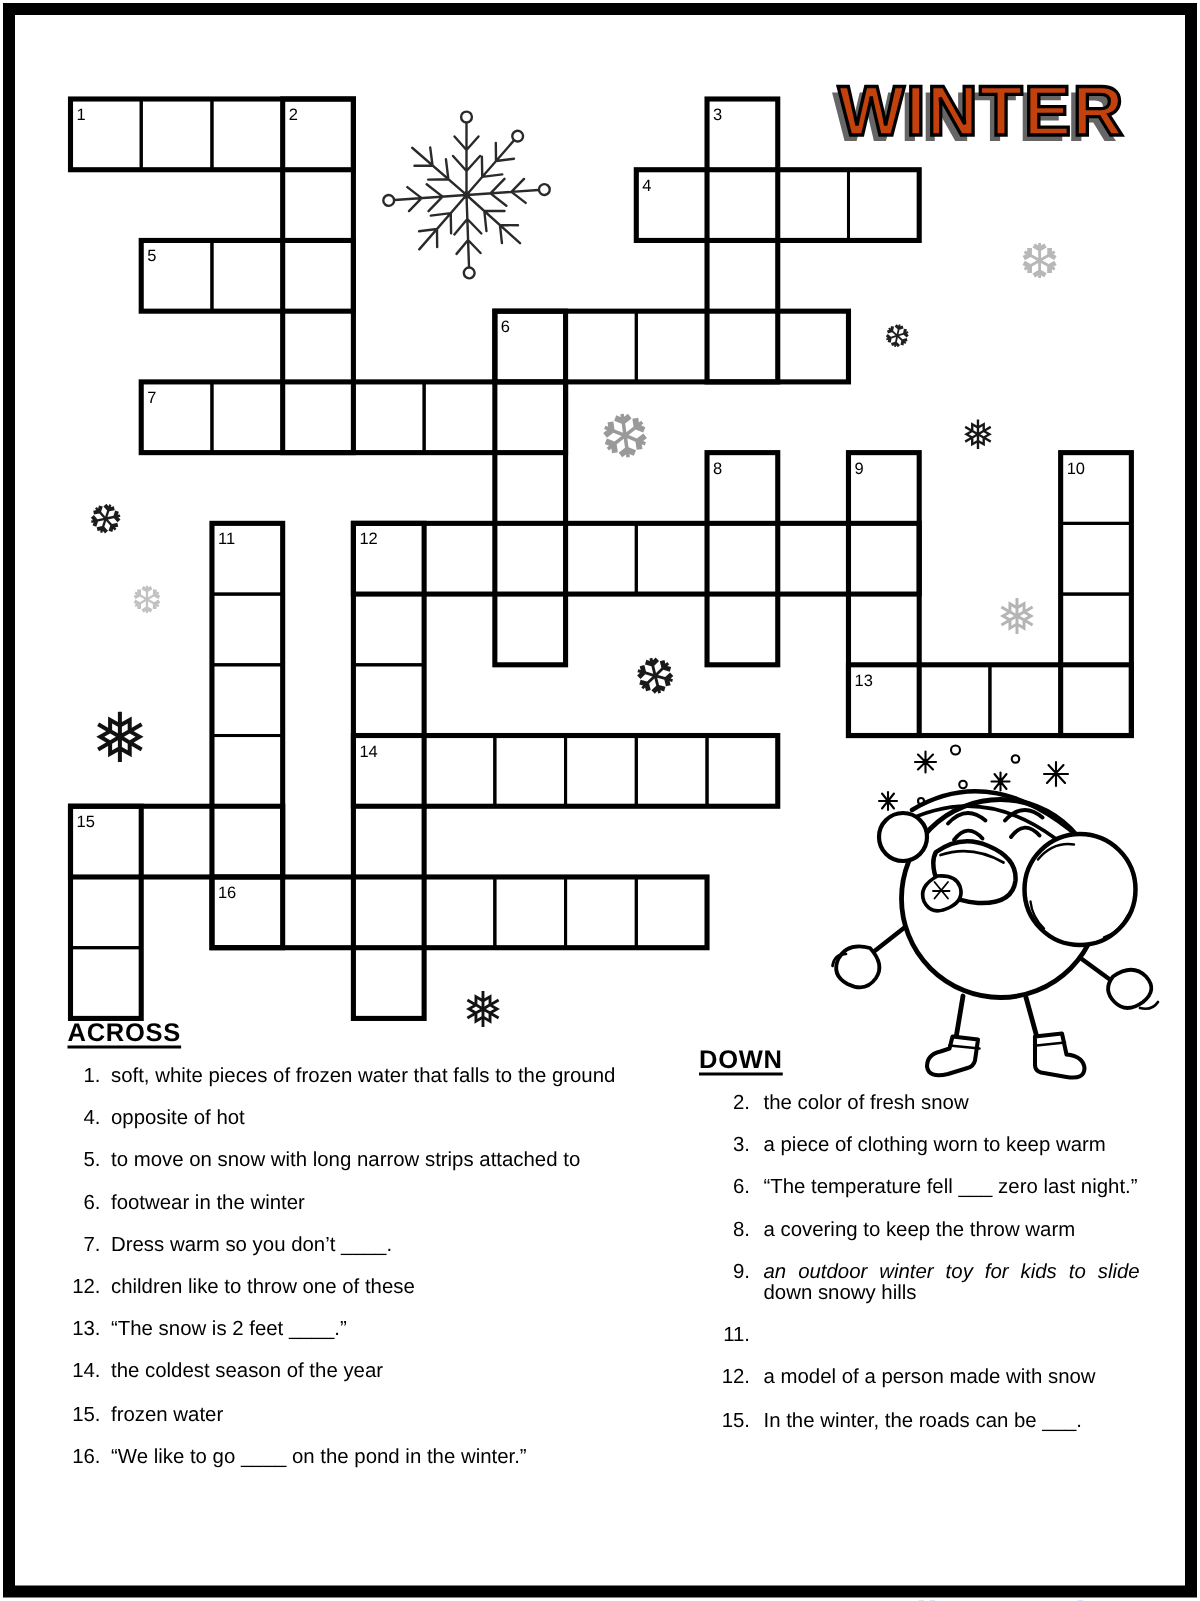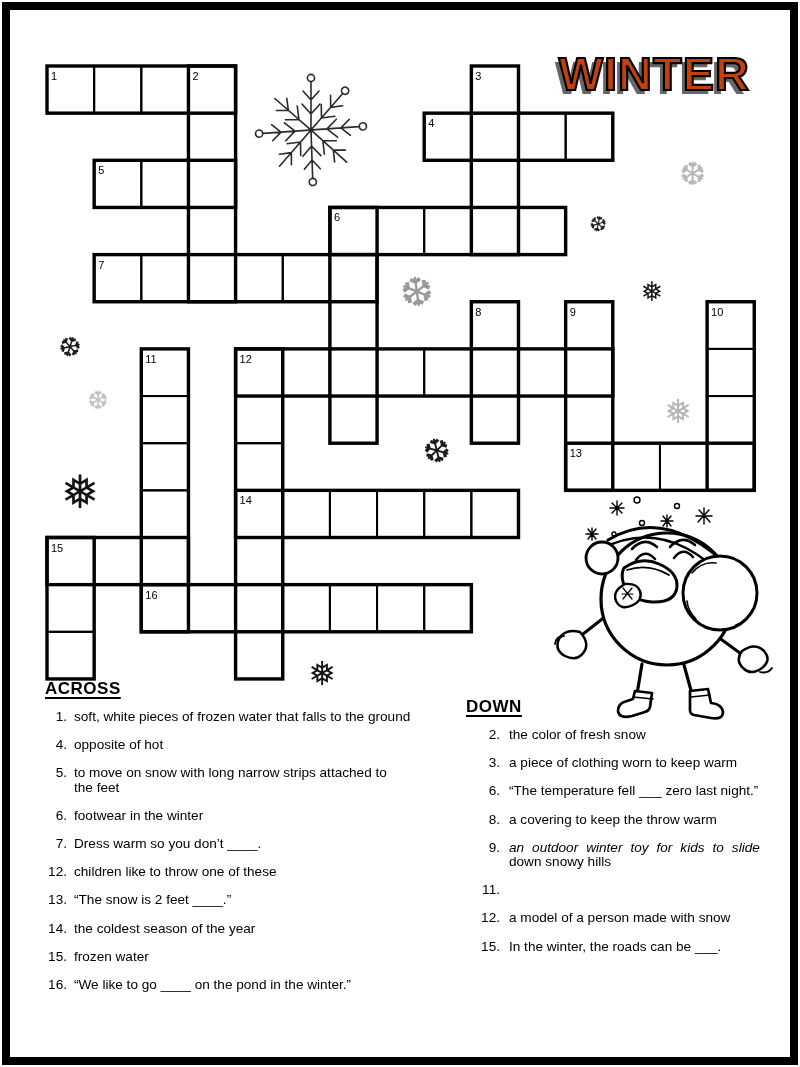--- a/index.html
+++ b/index.html
@@ -372,21 +372,20 @@
       <div class="clue">
         <span class="cnum">4.</span>
         <span class="ctext">
           <span class="line">opposite of hot</span>
         </span>
       </div>
       <div class="clue">
         <span class="cnum">5.</span>
         <span class="ctext">
           <span class="line">to move on snow with long narrow strips attached to</span>
-          <span class="line">the feet</span>
         </span>
       </div>
       <div class="clue">
         <span class="cnum">6.</span>
         <span class="ctext">
           <span class="line">footwear in the winter</span>
         </span>
       </div>
       <div class="clue">
         <span class="cnum">7.</span>

